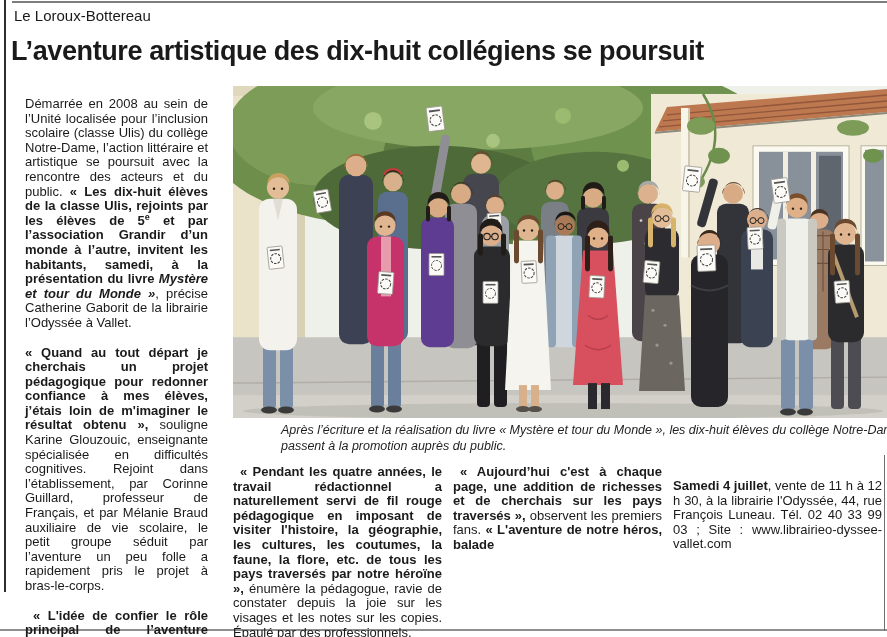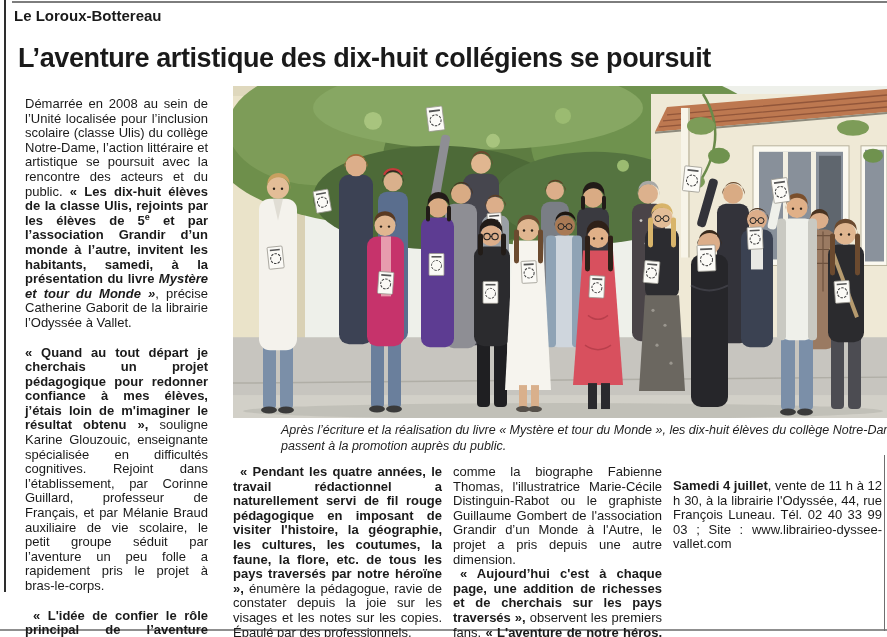--- a/index.html
+++ b/index.html
@@ -2,21 +2,21 @@
 <html lang="fr"><head>
 <meta charset="utf-8">
 <style>
   html,body{margin:0;padding:0;background:#ffffff;}
   .page{position:relative;width:887px;height:637px;background:#ffffff;overflow:hidden;
         font-family:"Liberation Sans", sans-serif;color:#1a1a1a;}
   .rule-top{position:absolute;left:12px;right:0;top:1px;height:2px;background:#7d7d7d;}
   .rule-left{position:absolute;left:4px;top:0;width:2px;height:592px;background:#2e2e2e;}
   .rule-bottom{position:absolute;left:0;right:0;top:629px;height:2px;background:#8f8f8f;}
   .rule-right{position:absolute;left:884px;top:455px;width:1px;height:176px;background:#6f6f6f;}
-  .kicker{position:absolute;left:14px;top:7px;font-size:15px;font-weight:bold;letter-spacing:0;}
+  .kicker{position:absolute;left:14px;top:7px;font-size:15px;font-weight:normal;letter-spacing:0;}
   .headline{position:absolute;left:11px;top:36px;width:860px;font-size:27px;font-weight:bold;
             letter-spacing:-0.4px;line-height:30px;white-space:nowrap;}
   .body-col{position:absolute;left:10px;top:82px;width:213px;font-size:13px;line-height:14.6px;
             text-align:justify;}
   .body-col p{margin:15px;}
   .body-col p.ind{text-indent:8px;}
   .subhead{font-weight:bold;text-align:center;font-size:13.5px;line-height:15px;margin:7px 0 5px 0;
            text-indent:0;}
   .b{font-weight:bold;}
   .bi{font-weight:bold;font-style:italic;}
@@ -35,21 +35,21 @@
 <body>
 
 <div class="page">
 
   <div class="rule-top"></div>
   <div class="rule-left"></div>
   <div class="rule-bottom"></div>
   <div class="rule-right"></div>
 
   <div class="kicker">Le Loroux-Bottereau</div>
-  <h1 class="headline" style="margin:7px;">L’aventure artistique des dix-huit collégiens se poursuit</h1>
+  <h1 class="headline" style="margin:0;">L’aventure artistique des dix-huit collégiens se poursuit</h1>
 
   <div class="body-col">
     <p><span>Démarrée en 2008 au sein de l’Unité localisée pour l’inclusion scolaire (classe Ulis) du collège Notre-Dame, l’action littéraire et artistique se poursuit avec la rencontre des acteurs et du public. </span><span class="b">« Les dix-huit élèves de la classe Ulis, rejoints par les élèves de 5</span><sup class="e b">e</sup><span class="b"> et par l’association Grandir d’un monde à l’autre, invitent les habitants, samedi, à la présentation du livre </span><span class="bi">Mystère et tour du Monde »</span><span>, précise Catherine Gaborit de la librairie l’Odyssée à Vallet.</span></p>
     <p><span class="b">« Quand au tout départ je cherchais un projet pédagogique pour redonner confiance à mes élèves, j’étais loin de m'imaginer le résultat obtenu », </span><span>souligne Karine Glouzouic, enseignante spécialisée en difficultés cognitives. Rejoint dans l’établissement, par Corinne Guillard, professeur de Français, et par Mélanie Braud auxiliaire de vie scolaire, le petit groupe séduit par l’aventure un peu folle a rapidement pris le projet à bras-le-corps.</span></p>
     <p class="ind"><span class="b">« L'idée de confier le rôle principal de l’aventure romanesque, à une petite fille âgée seulement d’une dizaine d’années, a très vite traversé les esprits. » </span><span>Piqué par la curiosité et l’envie de partager, chacun des jeunes artistes s’est glissé peu à peu dans la peau d’un globe-trotter.</span></p>
   </div>
 
   <div class="photo-wrap">
     <svg width="654" height="332" viewBox="0 0 654 333" preserveAspectRatio="none">
 
@@ -401,21 +401,20 @@
     </svg>
   </div>
 
   <div class="caption">Après l’écriture et la réalisation du livre « Mystère et tour du Monde », les dix-huit élèves du collège Notre-Dame, passent à la promotion auprès du public.</div>
 
   <div class="bottom-cols">
     <div class="bcol">
       <p class="ind"><span class="b">« Pendant les quatre années, le travail rédactionnel a naturellement servi de fil rouge pédagogique en imposant de visiter l'histoire, la géographie, les cultures, les coutumes, la faune, la flore, etc. de tous les pays traversés par notre héroïne », </span><span>énumère la pédagogue, ravie de constater depuis la joie sur les visages et les notes sur les copies. Épaulé par des professionnels,</span></p>
     </div>
     <div class="bcol">
-      <p>comme la biographe Fabienne Thomas, l'illustratrice Marie-Cécile Distinguin-Rabot ou le graphiste Guillaume Gombert de l'association Grandir d’un Monde à l'Autre, le projet a pris depuis une autre dimension.</p>
       <p class="ind"><span class="b">« Aujourd’hui c'est à chaque page, une addition de richesses et de cherchais sur les pays traversés », </span><span>observent les premiers fans. </span><span class="b">« L'aventure de notre héros, balade</span></p>
     </div>
     <div class="bcol">
       <p class="spaced"><span class="b">Samedi 4 juillet</span><span>, vente de 11 h à 12 h 30, à la librairie l'Odyssée, 44, rue François Luneau. Tél. 02 40 33 99 03 ; Site : www.librairieo-dyssee-vallet.com</span></p>
     </div>
   </div>
 
 </div>
 
 </body></html>

